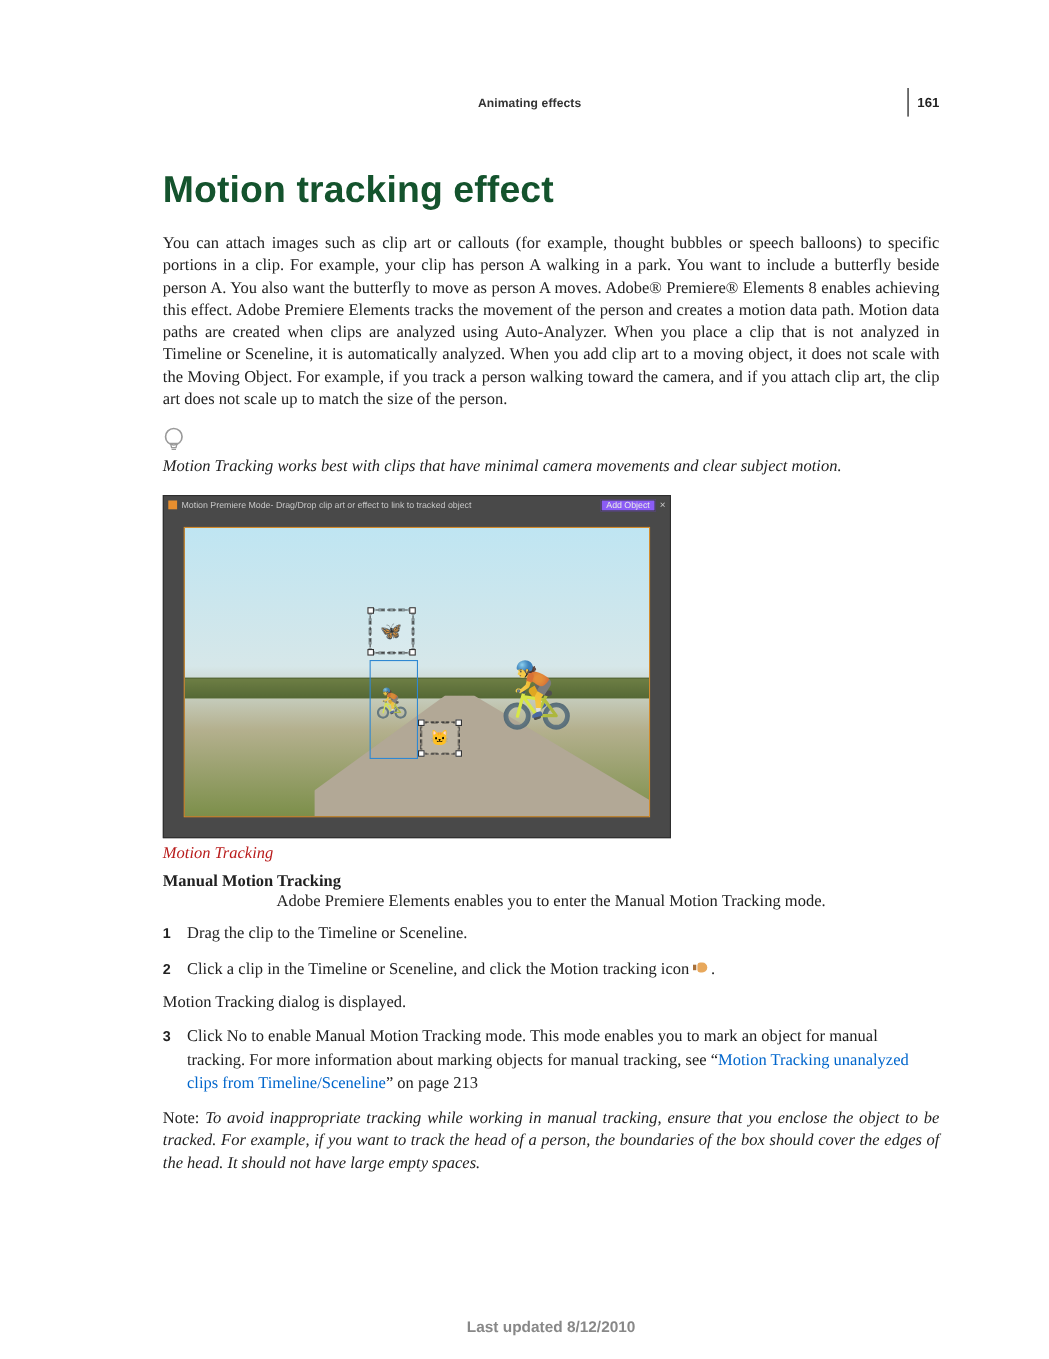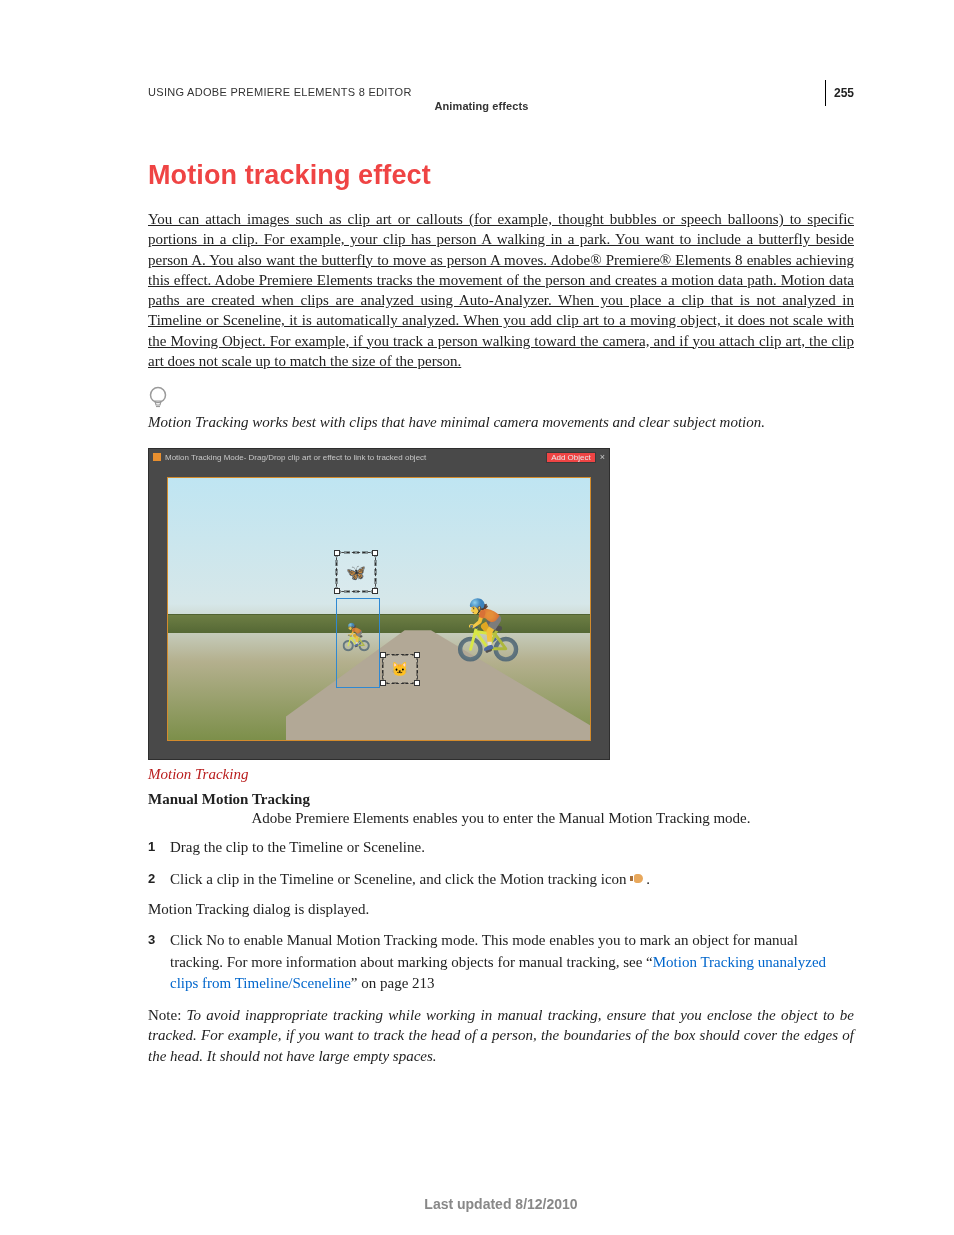--- a/index.html
+++ b/index.html
@@ -45,31 +45,30 @@
   .page-number {
     font-family: "Myriad Pro", "Helvetica Neue", Arial, sans-serif;
     font-size: 12px;
     font-weight: 700;
     color: #222;
     padding-top: 0;
   }
   h1 {
     font-family: "Myriad Pro", "Helvetica Neue", Arial, sans-serif;
     font-weight: 700;
-    color: #ef4444;
-    font-size: 27px;
+    color: #14532d;
+    font-size: 34px;
     margin: 48px 0 18px 0;
     letter-spacing: 0.1px;
   }
   p.body {
     font-size: 15px;
     line-height: 1.35;
     margin: 0 0 14px 0;
     text-align: justify;
-    text-decoration: underline;
   }
   .tip {
     display: flex;
     margin: 0 0 16px 0;
     flex-direction: column;
   }
   .tip-icon {
     flex: 0 0 24px;
     margin-right: 4px;
   }
@@ -96,21 +95,21 @@
     font-size: 8px;
     color: #c7c7c7;
     padding: 0 4px;
   }
   .fig-titlebar .orange-square {
     width: 8px; height: 8px; background: #e88f2f;
     margin-right: 4px;
   }
   .fig-titlebar .spacer { flex: 1; }
   .fig-titlebar .btn {
-    background: #ef4444;
+    background: #8b5cf6;
     color: #e9e9e9;
     border: 1px solid #3a3a3a;
     font-size: 8px;
     padding: 0px 4px;
     margin-right: 4px;
   }
   .fig-titlebar .close { color: #ccc; font-size: 9px; }
   .video-area {
     margin: 18px;
     margin-top: 12px;
@@ -236,26 +235,25 @@
   }
   svg.bulb { display:block; }
 </style>
 </head>
 <body>
 
 <div class="page">
 
   <div class="header-line">
     <div class="header-text">
-      <div>USING ADOBE PREMIERE ELEMENTS 8 EDITOR</div>
       <div class="subtitle">Animating effects</div>
     </div>
     <div class="page-number-wrap">
       <div class="page-number-rule"></div>
-      <div class="page-number">255</div>
+      <div class="page-number">161</div>
     </div>
   </div>
 
   <h1>Motion tracking effect</h1>
 
   <p class="body">You can attach images such as clip art or callouts (for example, thought bubbles or speech balloons) to specific portions in a clip. For example, your clip has person A walking in a park. You want to include a butterfly beside person A. You also want the butterfly to move as person A moves. Adobe® Premiere® Elements 8 enables achieving this effect. Adobe Premiere Elements tracks the movement of the person and creates a motion data path. Motion data paths are created when clips are analyzed using Auto-Analyzer. When you place a clip that is not analyzed in Timeline or Sceneline, it is automatically analyzed. When you add clip art to a moving object, it does not scale with the Moving Object. For example, if you track a person walking toward the camera, and if you attach clip art, the clip art does not scale up to match the size of the person.</p>
 
   <div class="tip">
     <div class="tip-icon">
       <svg class="bulb" width="20" height="26" viewBox="0 0 20 26">
@@ -264,21 +262,21 @@
         <line x1="8" y1="21.5" x2="12" y2="21.5" stroke="#9a9a9a" stroke-width="1.2"></line>
       </svg>
     </div>
     <div class="tip-text">Motion Tracking works best with clips that have minimal camera movements and clear subject motion.</div>
   </div>
 
   <div class="figure">
     <div class="fig-frame">
       <div class="fig-titlebar">
         <span class="orange-square"></span>
-        <span>Motion Tracking Mode</span>
+        <span>Motion Premiere Mode</span>
         <span> - Drag/Drop clip art or effect to link to tracked object</span>
         <span class="spacer"></span>
         <span class="btn">Add Object</span>
         <span class="close">×</span>
       </div>
       <div class="video-area">
         <div class="hill"></div>
         <div class="path"></div>
         <span class="cyclist small">🚴</span>
         <span class="cyclist big">🚴</span>

